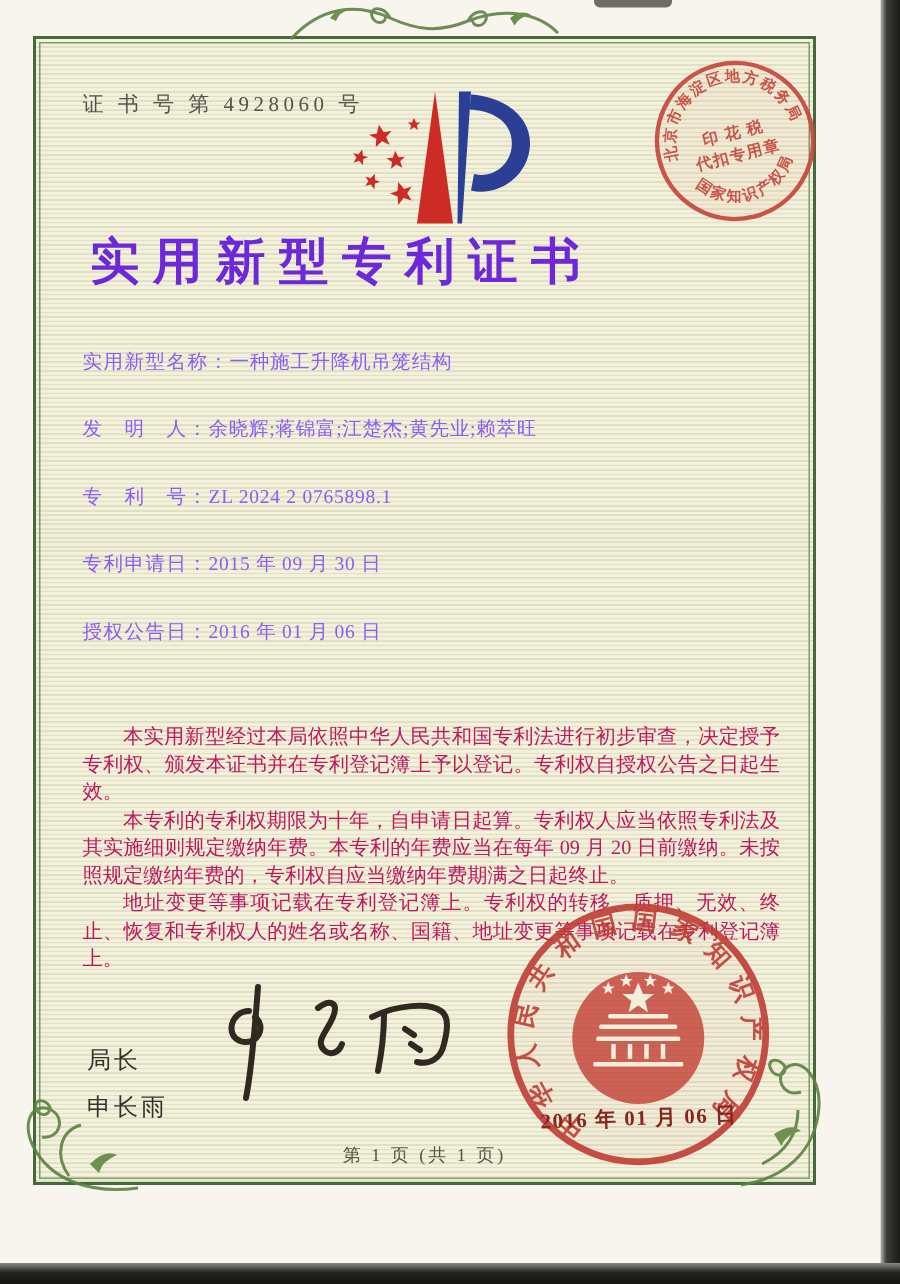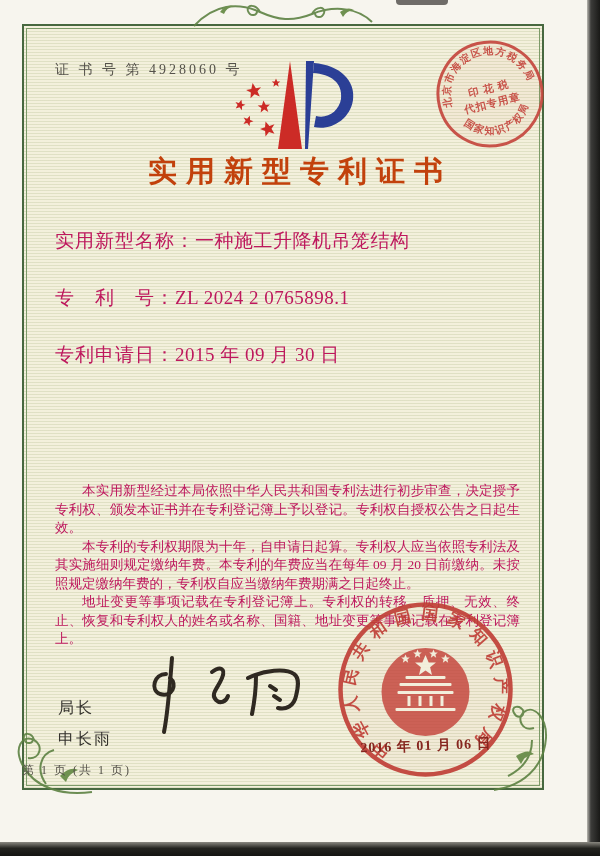--- a/index.html
+++ b/index.html
@@ -34,47 +34,47 @@
   .top-smudge {
     position:absolute; left:396px; top:0; width:52px; height:5px;
     background:#4c4a46; opacity:.8; border-radius:0 0 4px 4px; z-index:8;
   }
   
   .cert-no {
     position:absolute; left:55px; top:61px;
     font-size:14px; letter-spacing:3px; color:#55524b;text-align:center;
   }
   .title {
-    position:absolute; left:60px; top:152px; width:480px; text-align:center;
-    font-size:29px; font-weight:bold; letter-spacing:9px; color:#c2410c;
+    position:absolute; left:60px; top:152px; width:480px; 
+    font-size:33px; font-weight:bold; letter-spacing:9px; color:#6d28d9;
   }
   .fields { position:absolute; left:55px; top:231px; width:455px; }
-  .field { height:32px; line-height:20px; margin-bottom:25px;
-    font-size:19px; color:#be185d; white-space:nowrap; }
+  .field { height:20px; line-height:20px; margin-bottom:25px;
+    font-size:13px; color:#8b5cf6; white-space:nowrap; }
   .f-label { letter-spacing:1px; }
   .f-value { letter-spacing:0.5px; }
   .paras {
     position:absolute; left:55px; top:482px; width:465px;
     font-size:13.5px; line-height:18.5px; color:#be185d; text-align:justify;
   }
   .paras p { margin:0; text-indent:2em; }
   .director {
     position:absolute; left:58px; top:676px;
     font-size:16px; line-height:31px; letter-spacing:2px; color:#33312c;margin-top:16px;
   }
   .sig-svg { position:absolute; left:128px; top:644px; }
   .stamp-svg { position:absolute; left:433px; top:37px; opacity:.92; }
   .seal-svg { position:absolute; left:333px; top:597px; opacity:.9; }
   .seal-date {
     position:absolute; left:338px; top:737px; width:176px; text-align:center;
     font-size:14px; font-weight:bold; letter-spacing:1px; color:#86261f;
     transform:rotate(-2deg); z-index:4;
   }
   .footer {
-    position:absolute; left:22px; top:762px; width:522px; text-align:left;
+    position:absolute; left:22px; top:762px; width:522px; text-align:center;
     font-size:12px; letter-spacing:2px; color:#55524a;
   }
   .logo-svg { position:absolute; left:228px; top:57px; }
   svg text { font-family:"Liberation Serif","DejaVu Serif",serif; }
 </style>
 </head>
 <body>
 
 <div class="scan">
 
@@ -143,24 +143,30 @@
     </g>
   </svg>
 
   <div class="title">实用新型专利证书</div>
 
   <div class="fields">
     <div class="field">
       <span class="f-label">实用新型名称：</span><span class="f-value">一种施工升降机吊笼结构</span>
     </div>
     <div class="field">
+      <span class="f-label">发　明　人：</span><span class="f-value">余晓辉;蒋锦富;江楚杰;黄先业;赖萃旺</span>
+    </div>
+    <div class="field">
       <span class="f-label">专　利　号：</span><span class="f-value">ZL 2024 2 0765898.1</span>
     </div>
     <div class="field">
       <span class="f-label">专利申请日：</span><span class="f-value">2015 年 09 月 30 日</span>
+    </div>
+    <div class="field">
+      <span class="f-label">授权公告日：</span><span class="f-value">2016 年 01 月 06 日</span>
     </div>
   </div>
 
   <div class="paras">
     <p>本实用新型经过本局依照中华人民共和国专利法进行初步审查，决定授予专利权、颁发本证书并在专利登记簿上予以登记。专利权自授权公告之日起生效。</p>
     <p>本专利的专利权期限为十年，自申请日起算。专利权人应当依照专利法及其实施细则规定缴纳年费。本专利的年费应当在每年 09 月 20 日前缴纳。未按照规定缴纳年费的，专利权自应当缴纳年费期满之日起终止。</p>
     <p>地址变更等事项记载在专利登记簿上。专利权的转移、质押、无效、终止、恢复和专利权人的姓名或名称、国籍、地址变更等事项记载在专利登记簿上。</p>
   </div>
 
   <div class="director">

